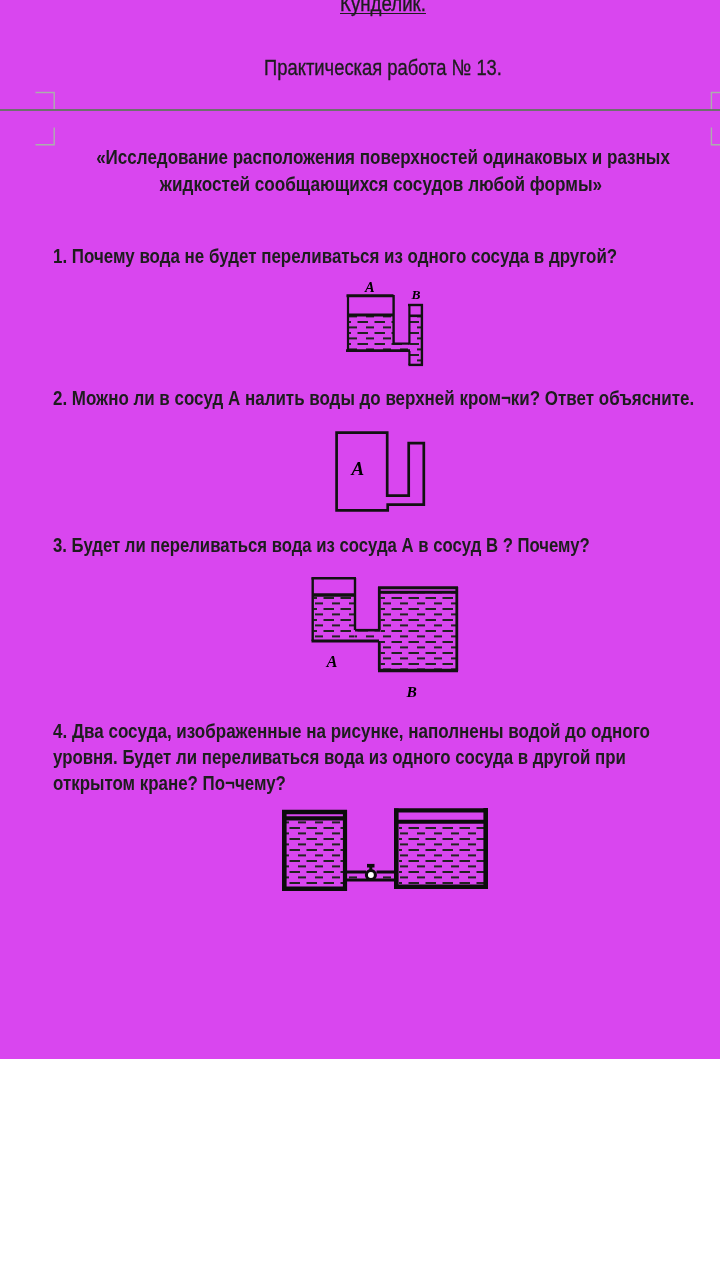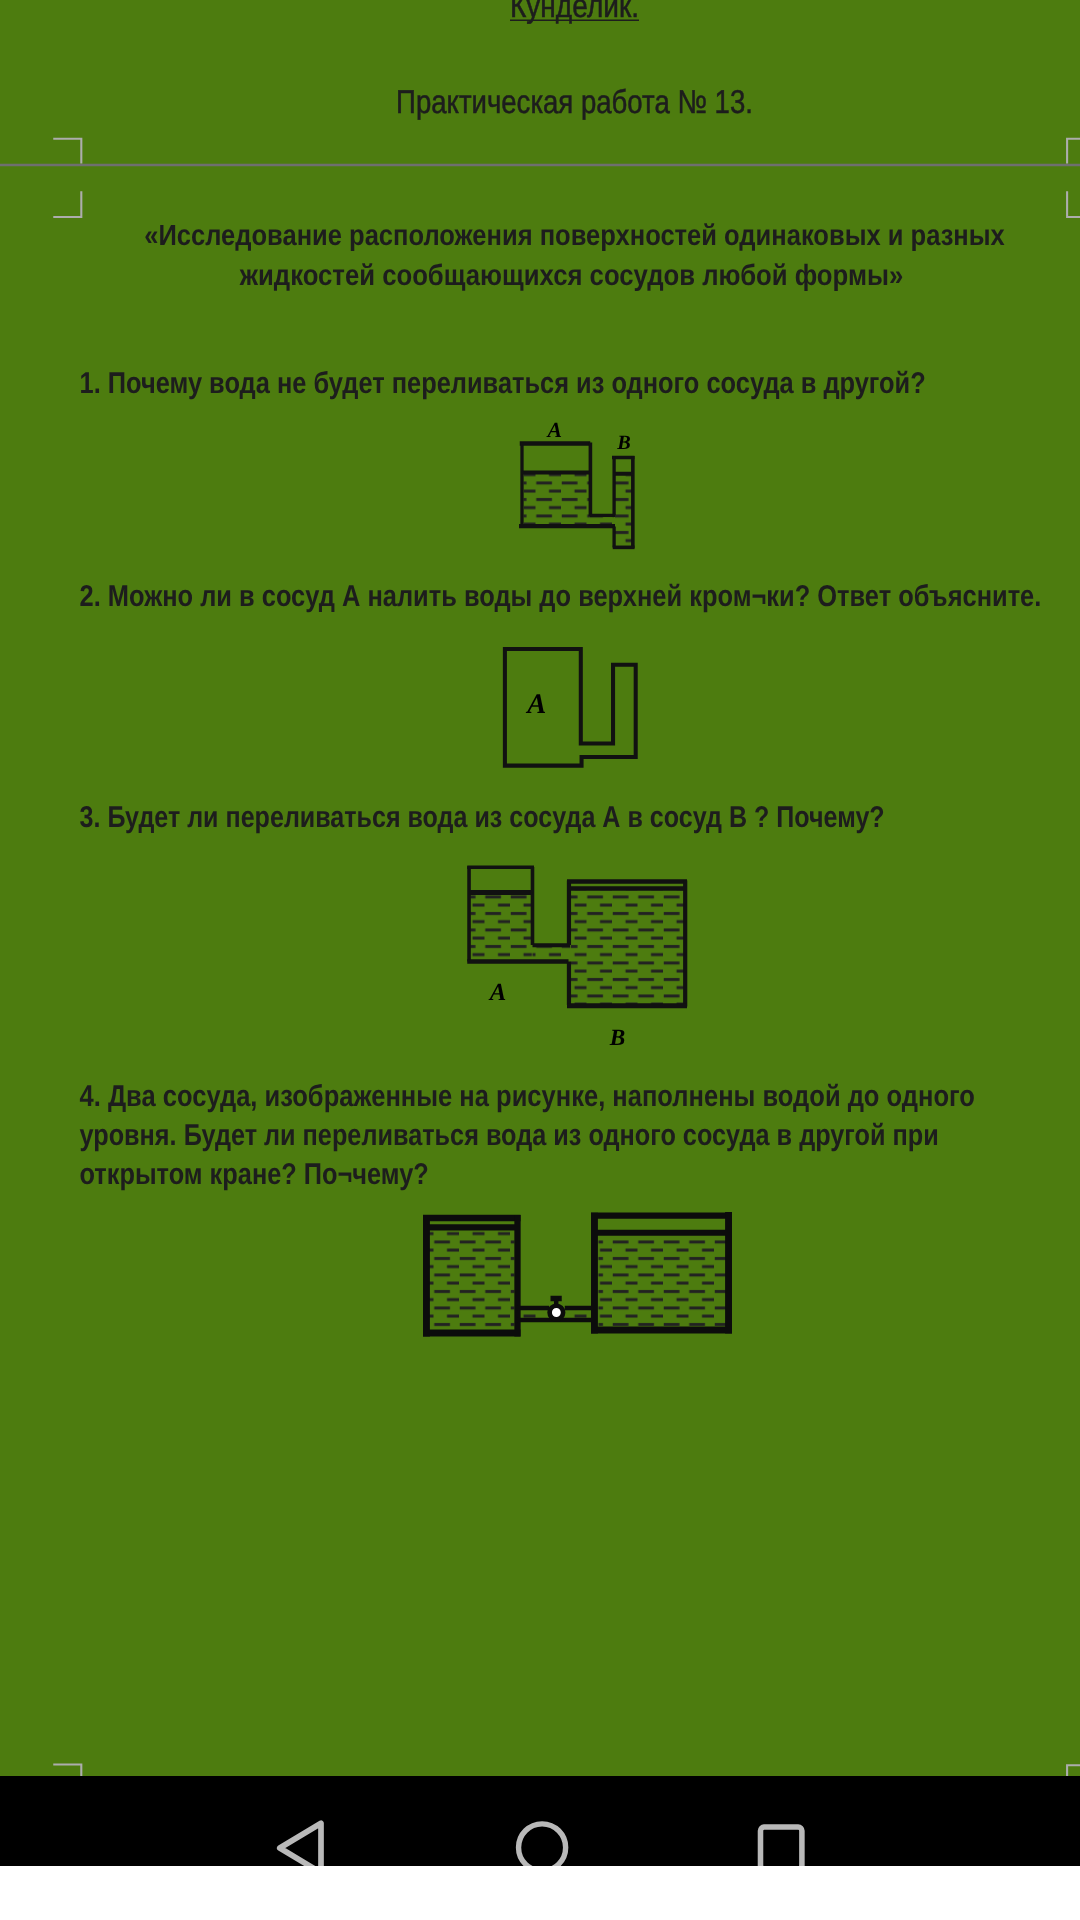--- a/index.html
+++ b/index.html
@@ -1,16 +1,16 @@
 <!DOCTYPE html>
 <html><head>
 <meta charset="utf-8">
 <style>
   html,body{margin:0;padding:0;}
-  #page{position:relative;width:720px;height:1244px;background:#4d7c0f;overflow:hidden;
+  #page{position:relative;width:720px;height:1059px;background:#d946ef;overflow:hidden;
         font-family:"Liberation Sans",sans-serif;color:#1d1d1d;will-change:transform;}
   .c{position:absolute;white-space:nowrap;}
   .b{font-weight:bold;}
   .q{position:absolute;white-space:nowrap;font-weight:bold;font-size:20px;transform-origin:0 50%;}
   svg{position:absolute;display:block;}
 </style>
 </head>
 <body>
 <div id="page">
 

